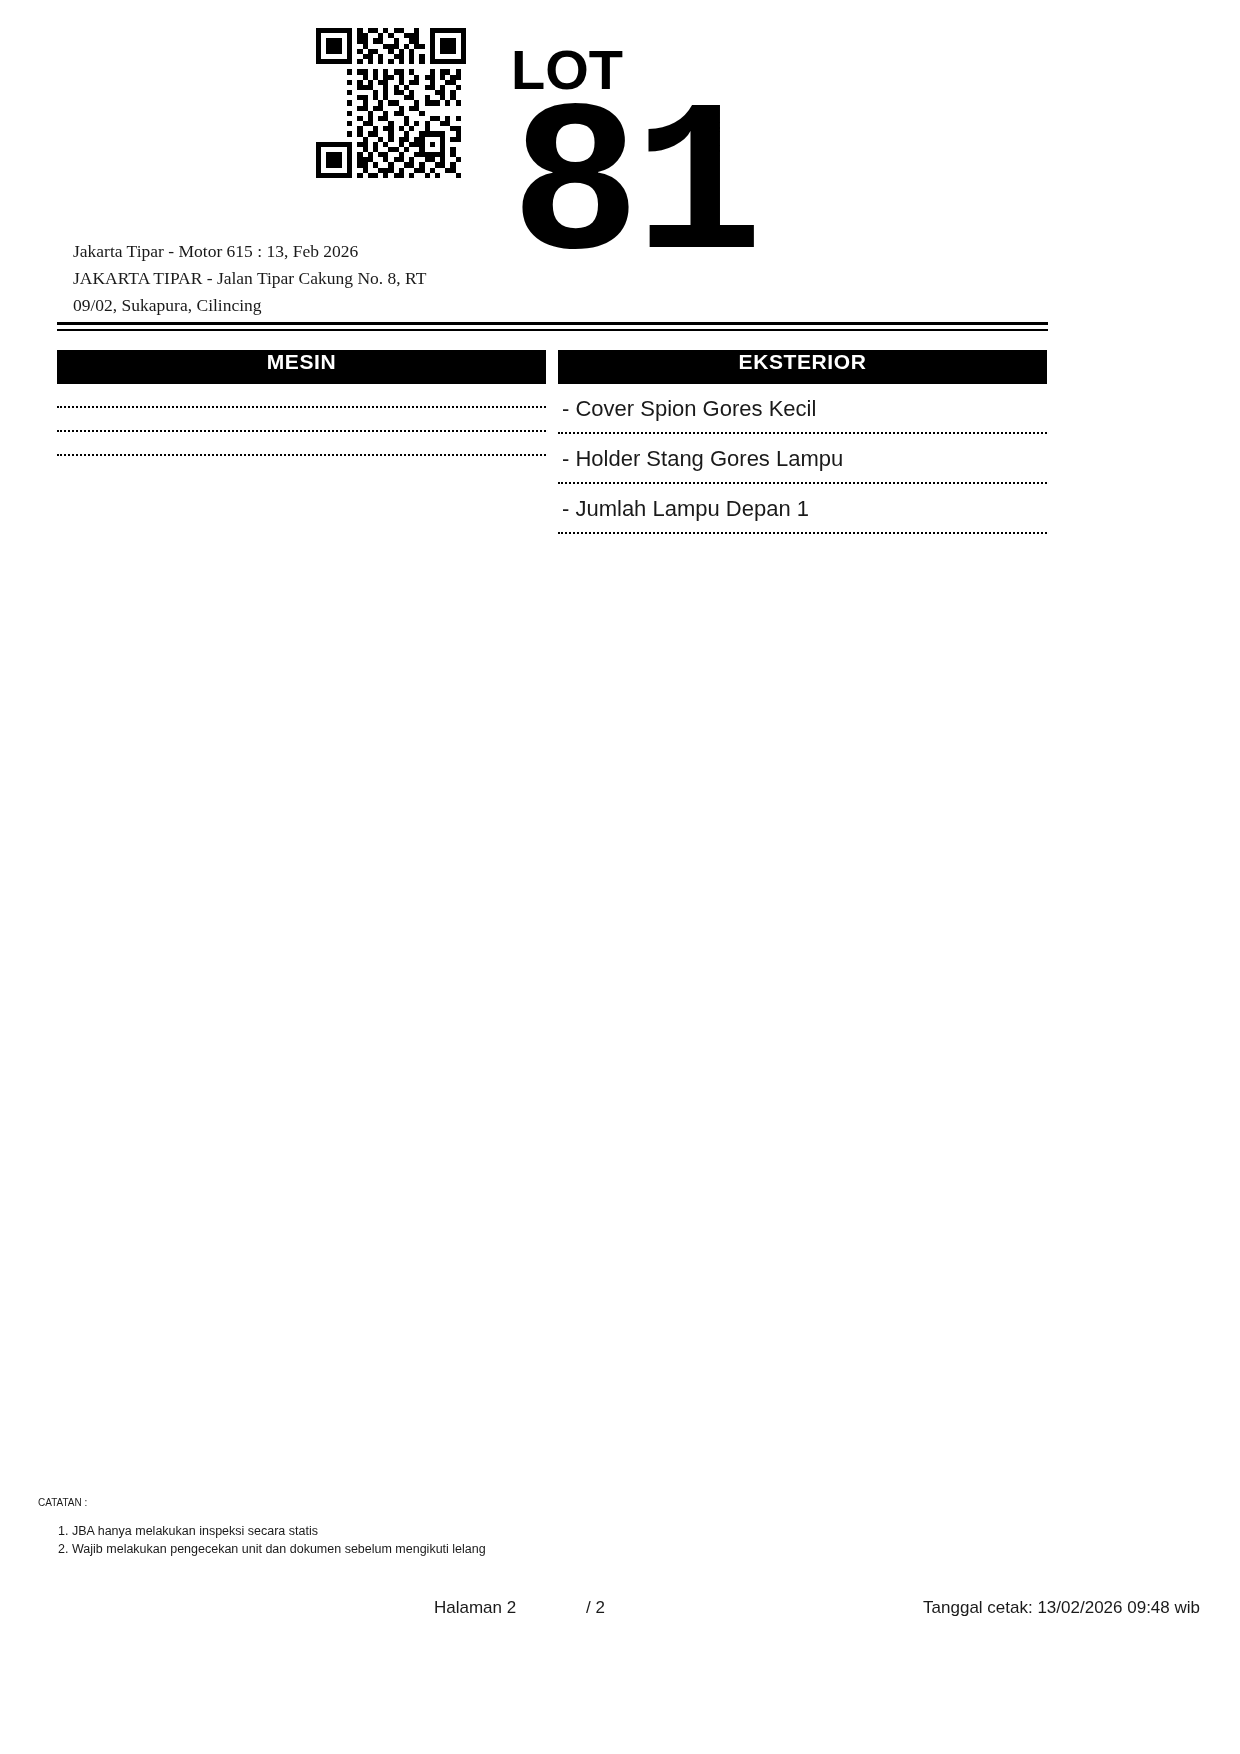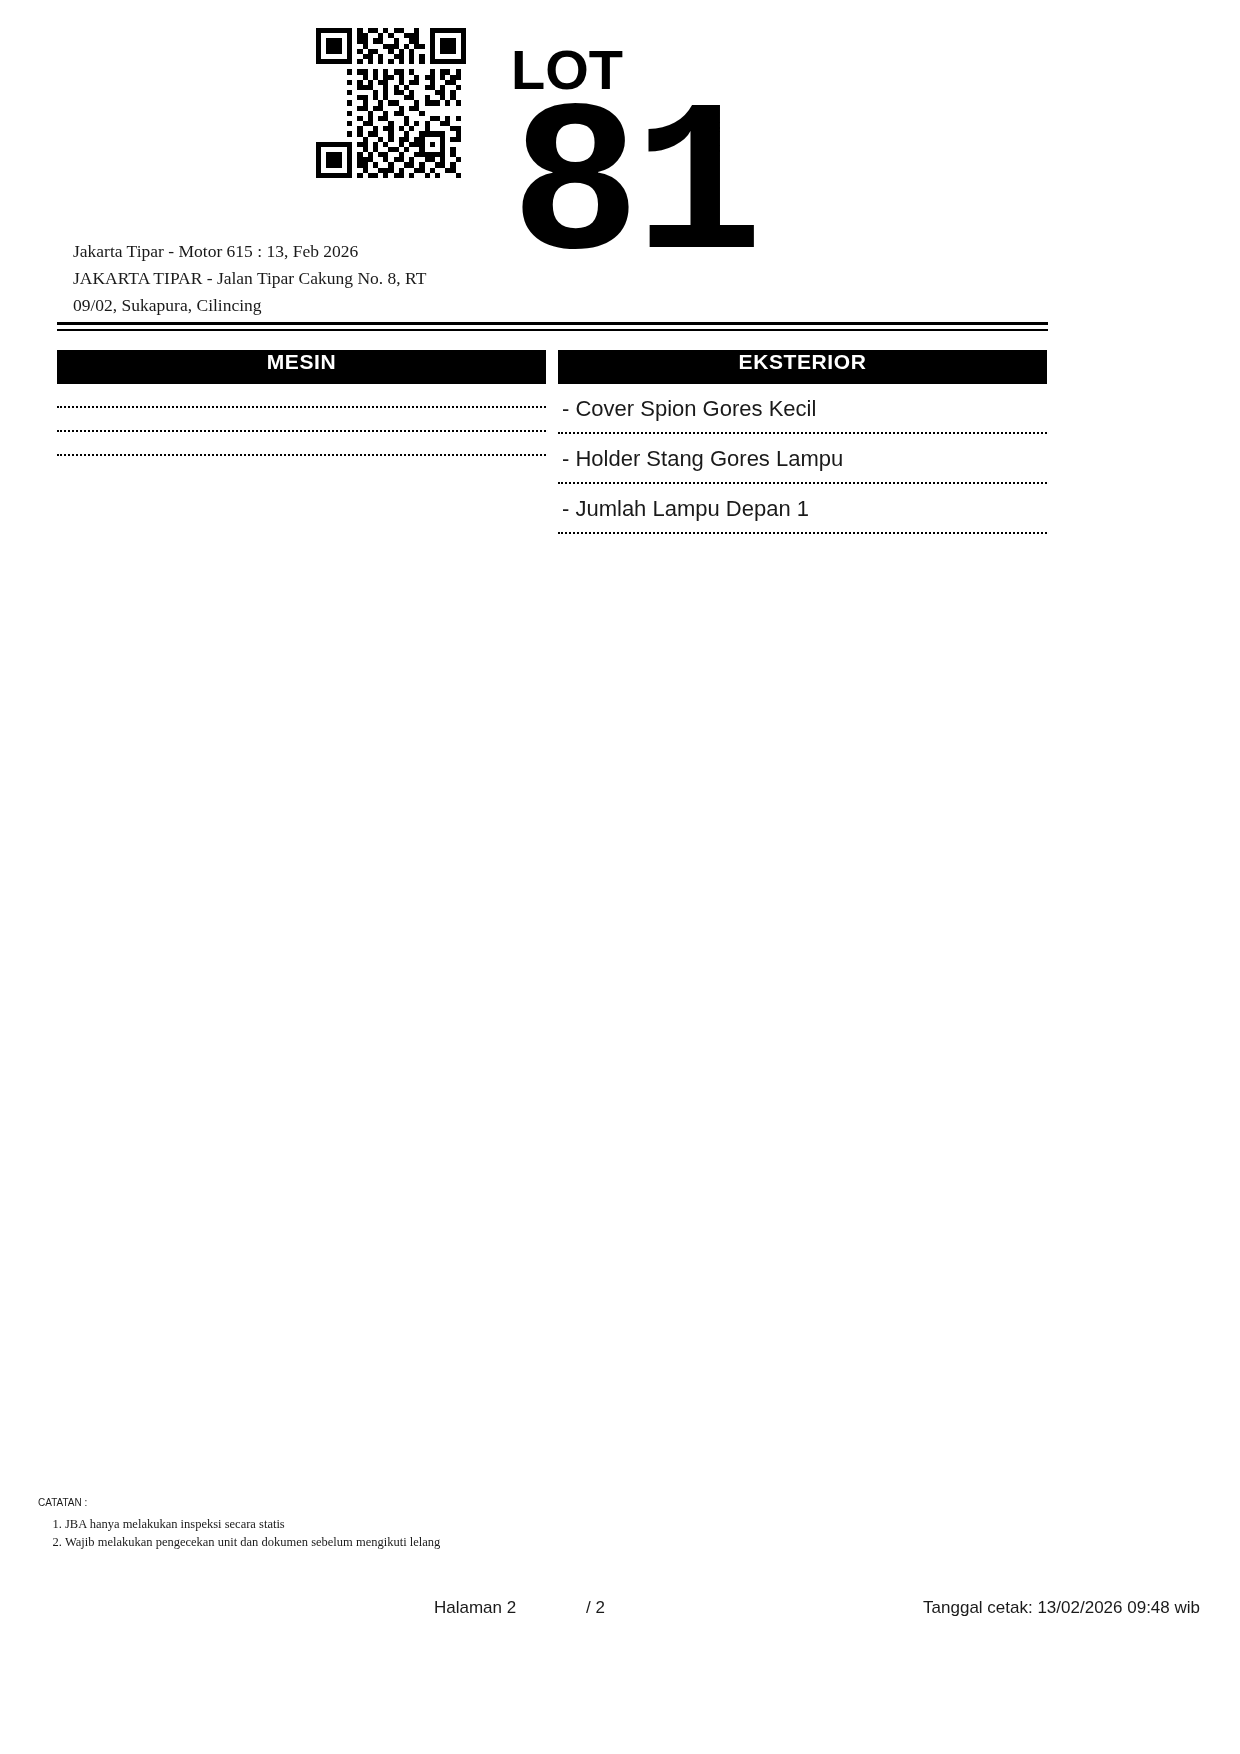--- a/index.html
+++ b/index.html
@@ -138,23 +138,22 @@
     width: 700px;
     font-size: 12.5px;
     color: #1a1a1a;
     line-height: 1.5;
   }
   .footer-note .cat-title {
     font-size: 10px;
     margin-bottom: 1px;
   }
   .footer-note ol {
-    margin: 5px;
+    margin: 12px;
     padding-left: 22px;
-    font-family: Liberation Serif, serif;
   }
   .footer-note li {
     font-size: 12.5px;
     line-height: 1.45;
   }
 
   .footer-bar {
     position: absolute;
     left: 16px;
     top: 1598px;

